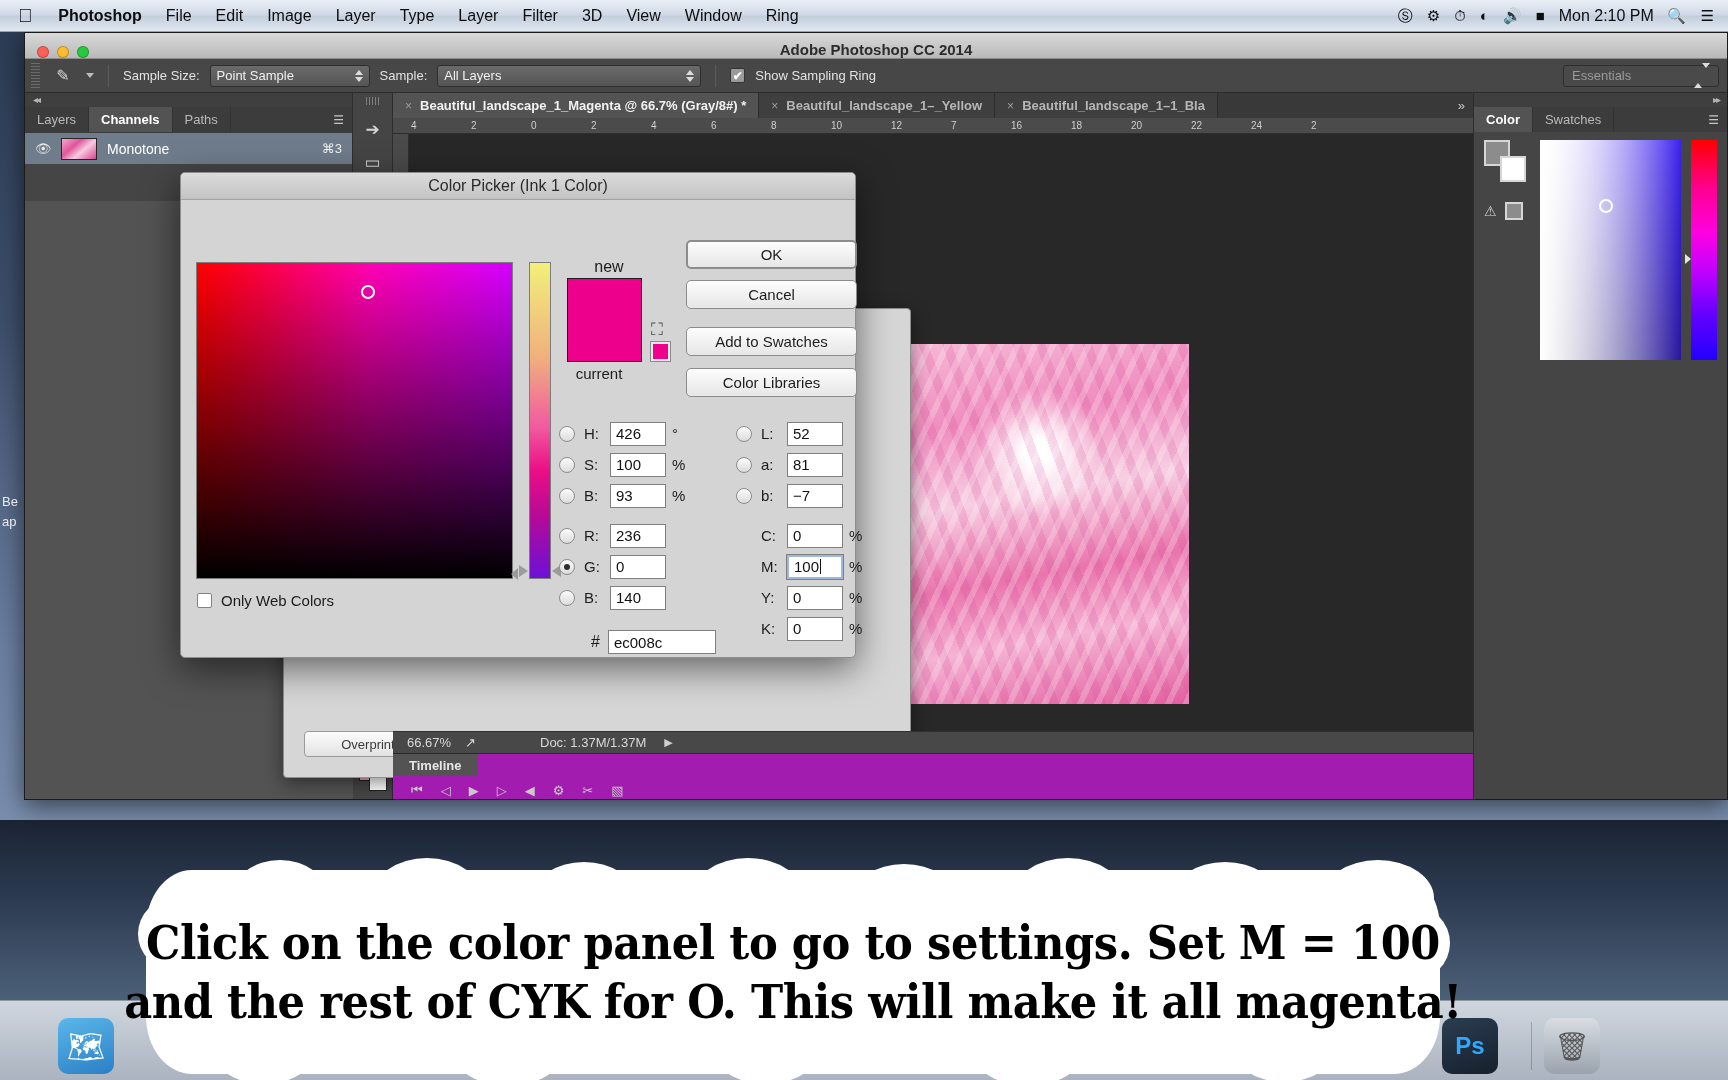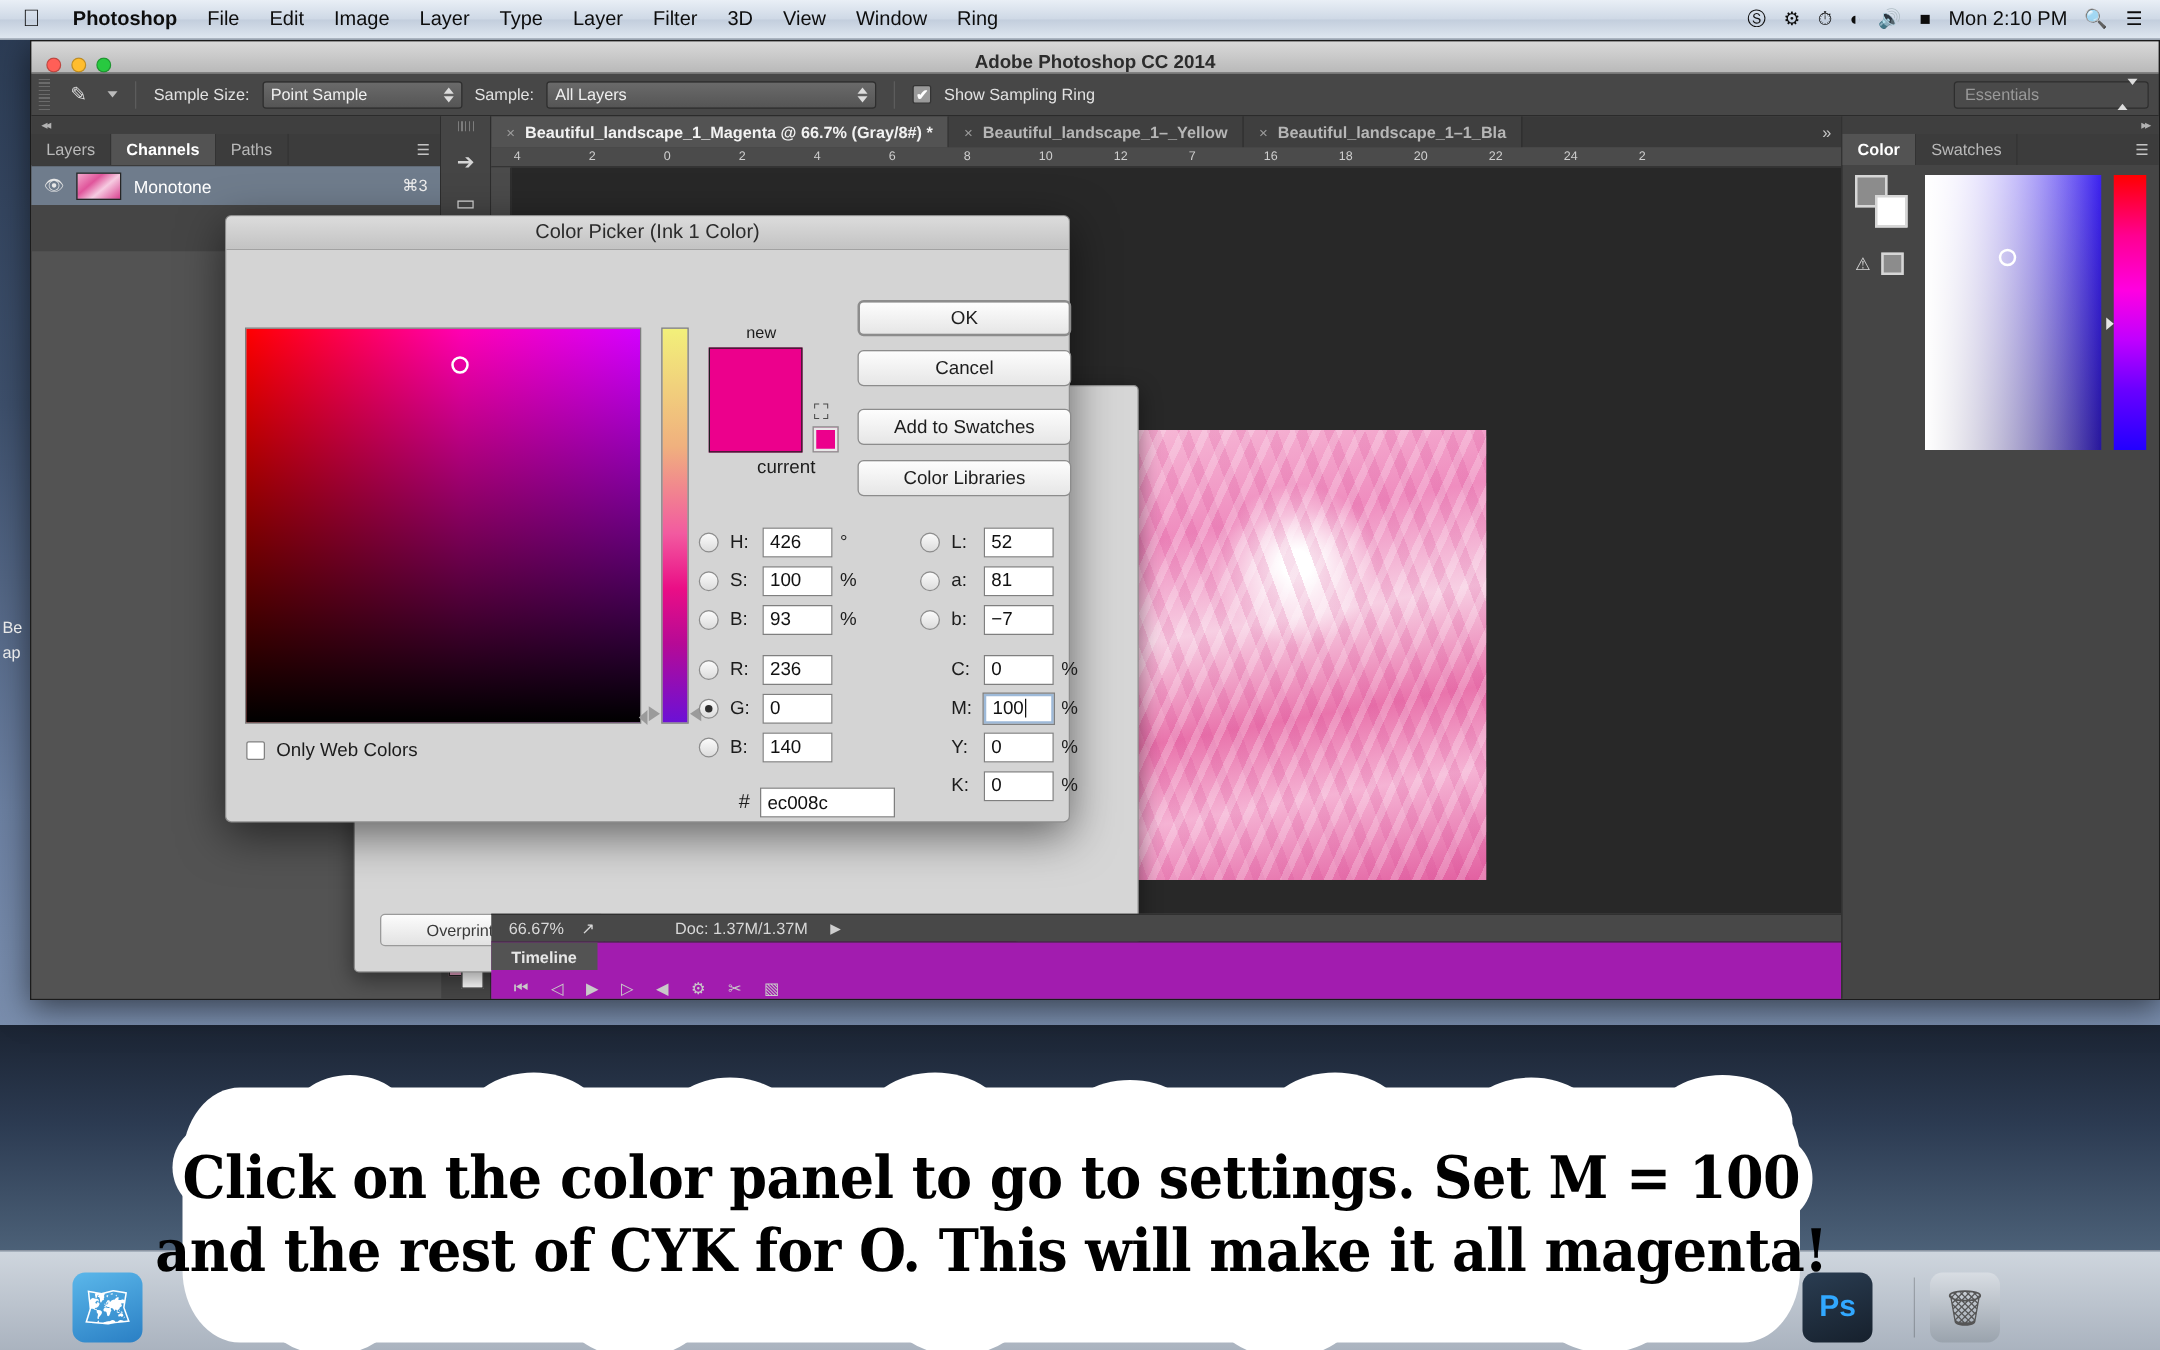--- a/index.html
+++ b/index.html
@@ -281,22 +281,22 @@
   .pk-hue {
     position:absolute; left:348px; top:62px; width:22px; height:317px;
     border:1px solid #7d7d7d;
     background:linear-gradient(180deg,#f2f07a 0%,#f0b07e 30%,#f25aa0 52%,#ea0e86 66%,#b60a96 80%,#6c11d6 100%);
   }
   .pk-hue .mk-l { position:absolute; left:-11px; top:302px; width:0;height:0;
     border-top:6px solid transparent;border-bottom:6px solid transparent;border-left:9px solid #9b9b9b; }
   .pk-hue .mk-r { position:absolute; right:-11px; top:302px; width:0;height:0;
     border-top:6px solid transparent;border-bottom:6px solid transparent;border-right:9px solid #9b9b9b; }
 
-  .pk-newlbl { position:absolute; left:388px; top:58px; width:80px; text-align:center; font-size:13px; }
-  .pk-curlbl { position:absolute; left:408px; top:165px; width:80px; text-align:center; font-size:15px; }
+  .pk-newlbl { position:absolute; left:388px; top:58px; width:80px; text-align:center; font-size:16px; }
+  .pk-curlbl { position:absolute; left:378px; top:165px; width:80px; text-align:center; font-size:15px; }
   .pk-newsw { position:absolute; left:386px; top:78px; width:75px; height:84px; background:#ec008c; border:1px solid #1f1f1f; }
   .pk-cube { position:absolute; left:470px; top:120px; font-size:17px; color:#4a4a4a; }
   .pk-alt { position:absolute; left:470px; top:142px; width:19px; height:19px; background:#ec008c; border:2px solid #e8e8e8; outline:1px solid #8b8b8b; }
 
   .pk-btn {
     position:absolute; left:505px; width:171px; height:29px;
     background:linear-gradient(180deg,#fdfdfd,#e6e6e6);
     border:1px solid #8c8c8c; border-radius:5px;
     display:flex; align-items:center; justify-content:center;
     font-size:15px; color:#1d1d1d;

